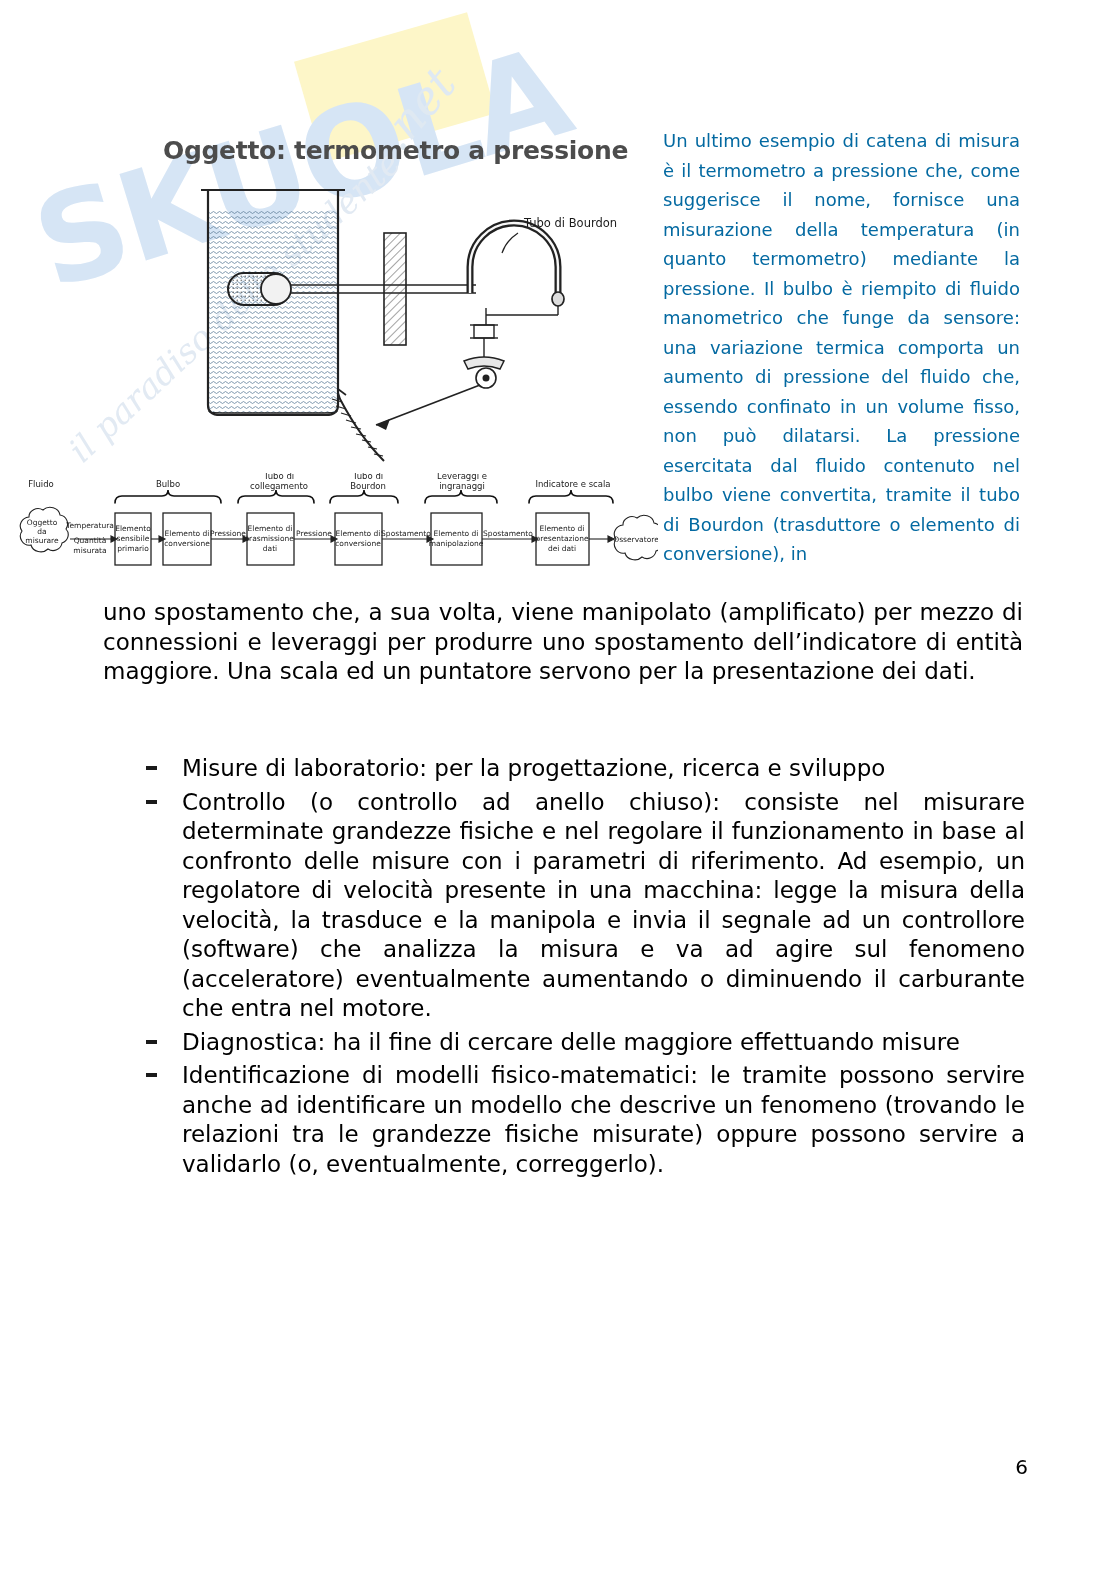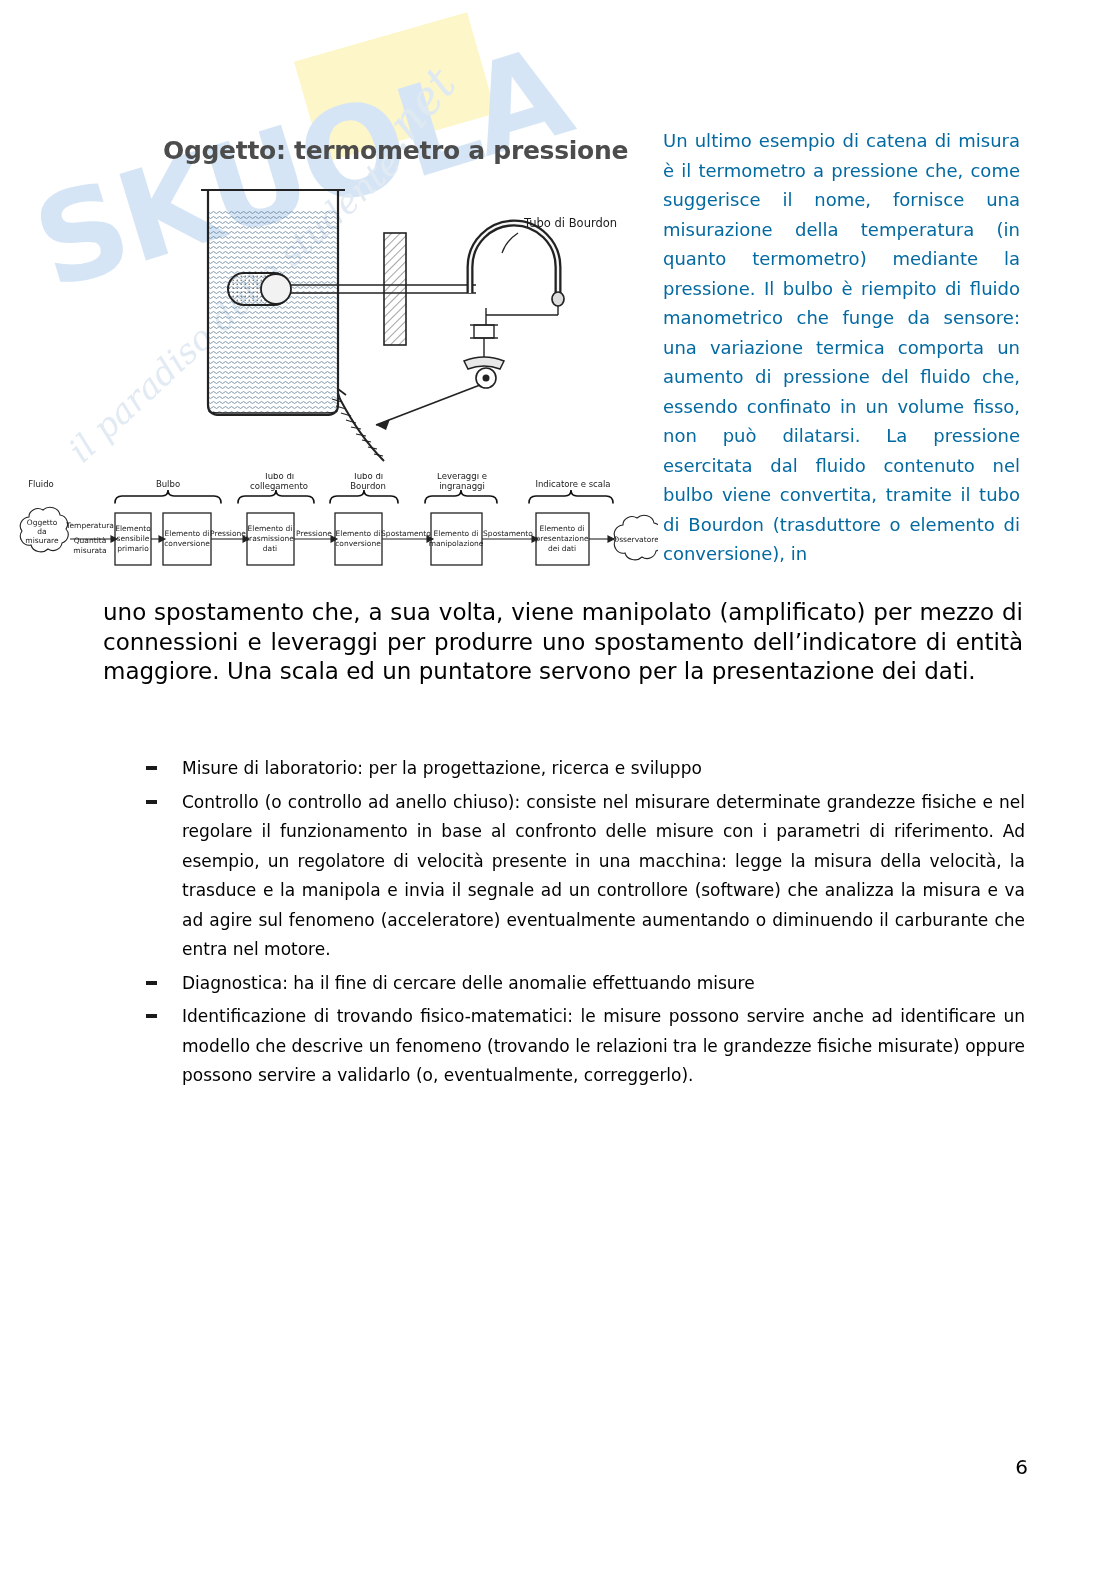--- a/index.html
+++ b/index.html
@@ -154,21 +154,21 @@
   .bullet-mark span {
     display: inline-block;
     width: 11px; height: 4px;
     background: #1a1a1a;
     vertical-align: middle;
     margin-top: -3px;
   }
   .bullet-text {
     flex: 1 1 auto;
     font-family: "DejaVu Sans", sans-serif;
-    font-size: 17px;
+    font-size: 23px;
     line-height: 29.5px;
     text-align: justify;
     color: #000;
   }
 
   
   .page-number {
     position: absolute;
     left: 0; top: 1455px;
     width: 1028px;
@@ -393,23 +393,23 @@
     <div class="bullet-row">
       <div class="bullet-mark"><span></span></div>
       <div class="bullet-text">Misure di laboratorio: per la progettazione, ricerca e sviluppo</div>
     </div>
     <div class="bullet-row">
       <div class="bullet-mark"><span></span></div>
       <div class="bullet-text">Controllo (o controllo ad anello chiuso): consiste nel misurare determinate grandezze fisiche e nel regolare il funzionamento in base al confronto delle misure con i parametri di riferimento. Ad esempio, un regolatore di velocità presente in una macchina: legge la misura della velocità, la trasduce e la manipola e invia il segnale ad un controllore (software) che analizza la misura e va ad agire sul fenomeno (acceleratore) eventualmente aumentando o diminuendo il carburante che entra nel motore.</div>
     </div>
     <div class="bullet-row">
       <div class="bullet-mark"><span></span></div>
-      <div class="bullet-text">Diagnostica: ha il fine di cercare delle anomalie effettuando misure</div>
+      <div class="bullet-text">Diagnostica: ha il fine di cercare delle maggiore effettuando misure</div>
     </div>
     <div class="bullet-row">
       <div class="bullet-mark"><span></span></div>
-      <div class="bullet-text">Identificazione di trovando fisico-matematici: le misure possono servire anche ad identificare un modello che descrive un fenomeno (trovando le relazioni tra le grandezze fisiche misurate) oppure possono servire a validarlo (o, eventualmente, correggerlo).</div>
+      <div class="bullet-text">Identificazione di modelli fisico-matematici: le tramite possono servire anche ad identificare un modello che descrive un fenomeno (trovando le relazioni tra le grandezze fisiche misurate) oppure possono servire a validarlo (o, eventualmente, correggerlo).</div>
     </div>
   </div>
 
   <div class="page-number">6</div>
 
 </div>
 
 </body></html>

